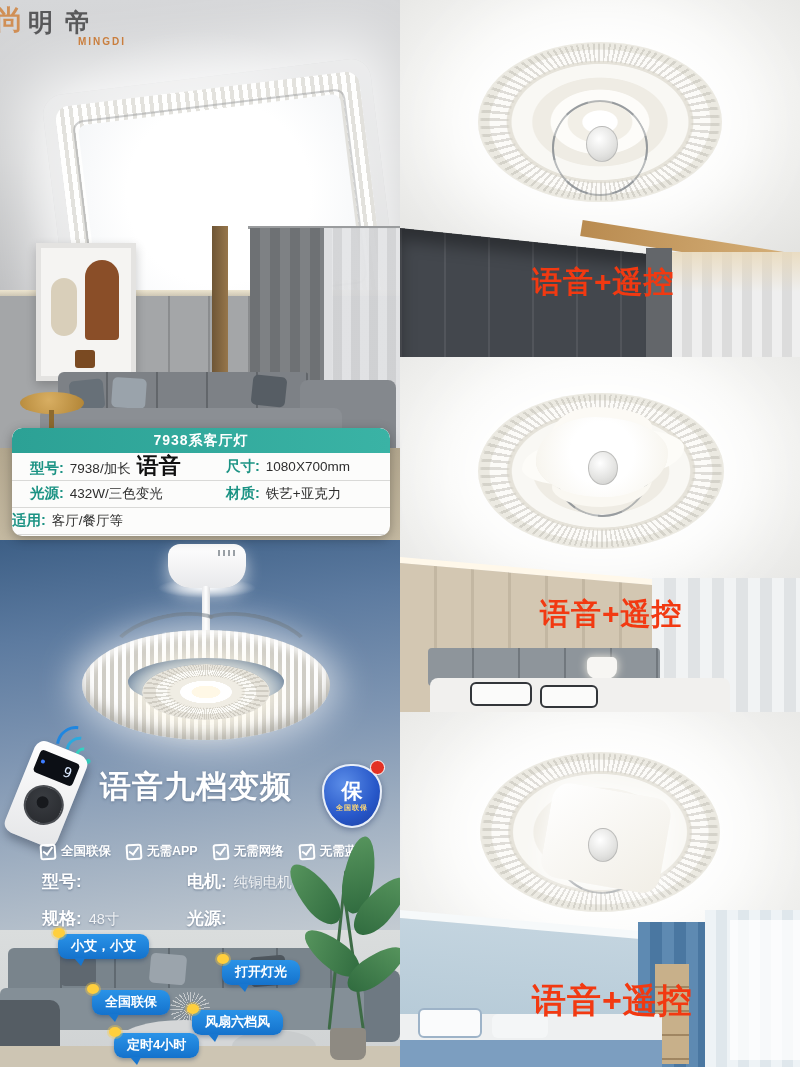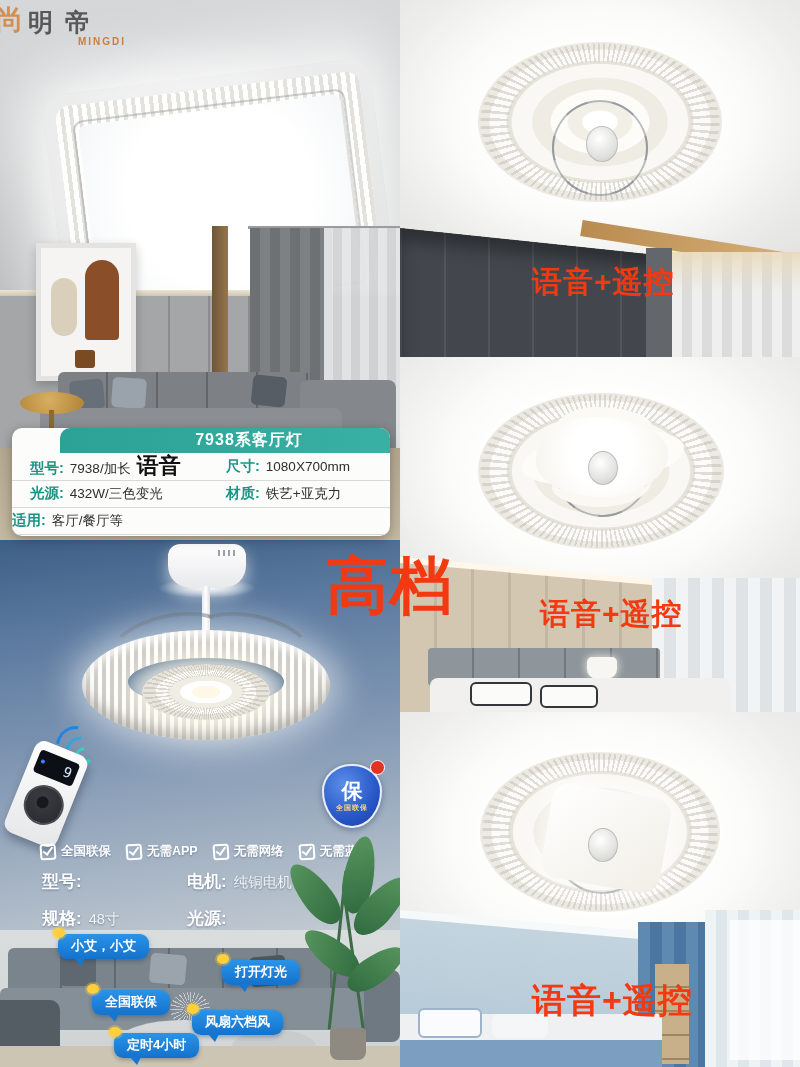--- a/index.html
+++ b/index.html
@@ -41,22 +41,22 @@
   .pillow{width:34px;height:30px;border-radius:5px;}
   .lamp-cap{left:20px;top:392px;width:64px;height:22px;border-radius:50%;
     background:radial-gradient(circle at 45% 35%,#d8ae62,#b08334);}
   .lamp-stem{left:49px;top:410px;width:5px;height:28px;background:#8d6a2e;}
   .lr-floor{left:0;top:448px;width:400px;height:92px;background:linear-gradient(#b4a88f,#c4b9a1);}
 
   
   .spec-card{left:12px;top:428px;width:378px;height:108px;border-radius:10px;background:#fcfcfb;
     box-shadow:0 3px 12px rgba(0,0,0,.3);z-index:6;overflow:hidden;}
   .sc-header{left:0;top:0;width:100%;height:25px;border-radius:10px 10px 0 0;
-    background:linear-gradient(90deg,#2ca195,#3ab3a5);color:#fff;font-size:16px;font-weight:bold;
-    display:flex;align-items:center;justify-content:center;letter-spacing:1px;margin-left:48px;}
+    background:linear-gradient(90deg,#2ca195,#3ab3a5);color:#fff;font-size:14px;font-weight:bold;
+    display:flex;align-items:center;justify-content:center;letter-spacing:1px;}
   .sc-row{left:0;width:100%;height:27px;display:flex;align-items:center;border-bottom:1px solid #d9d9d7;}
   .sc-cell-l{width:196px;padding-left:18px;display:flex;align-items:baseline;gap:6px;white-space:nowrap;}
   .sc-cell-r{flex:1;display:flex;align-items:baseline;gap:6px;white-space:nowrap;}
   .sc-label{color:#1c9384;font-weight:bold;font-size:14.5px;}
   .sc-value{color:#2e2e2e;font-size:13.5px;}
   .sc-extra{color:#111;font-weight:900;font-size:22px;line-height:1;}
 
   
   .premium{left:326px;top:552px;font-size:62px;font-weight:900;color:#f23911;z-index:60;
     line-height:1.1;letter-spacing:2px;}
@@ -320,20 +320,21 @@
     </div>
     <div class="abs remote">
       <div class="abs r-screen">
         <span>9</span>
       </div>
       <div class="abs r-led"></div>
       <div class="abs r-pad"></div>
       <div class="abs r-pad-center"></div>
     </div>
 
+    <div class="abs headline">语音九档变频</div>
 
     <div class="abs badge">
       <div class="abs badge-shield">
         <span class="badge-main">保</span>
         <span class="badge-sub">全国联保</span>
       </div>
       <div class="abs badge-dot"></div>
     </div>
 
     <div class="abs features">
@@ -416,21 +417,20 @@
     <div class="bubble" style="left:192px;top:470px;">
       <span class="sun"></span>
       <span>风扇六档风</span>
     </div>
     <div class="bubble" style="left:114px;top:493px;">
       <span class="sun"></span>
       <span>定时4小时</span>
     </div>
   </div>
 
-  <div class="abs premium">高档</div>
 
   <div class="abs col-right">
 
     <div class="rphoto rp1">
       <div class="abs disc" style="left:78px;top:42px;width:244px;height:160px;"></div>
       <div class="abs fan" style="left:152px;top:100px;">
         <div class="blade" style="transform:rotate(0deg);"></div>
         <div class="blade" style="transform:rotate(60deg);"></div>
         <div class="blade" style="transform:rotate(120deg);"></div>
         <div class="blade" style="transform:rotate(180deg);"></div>

